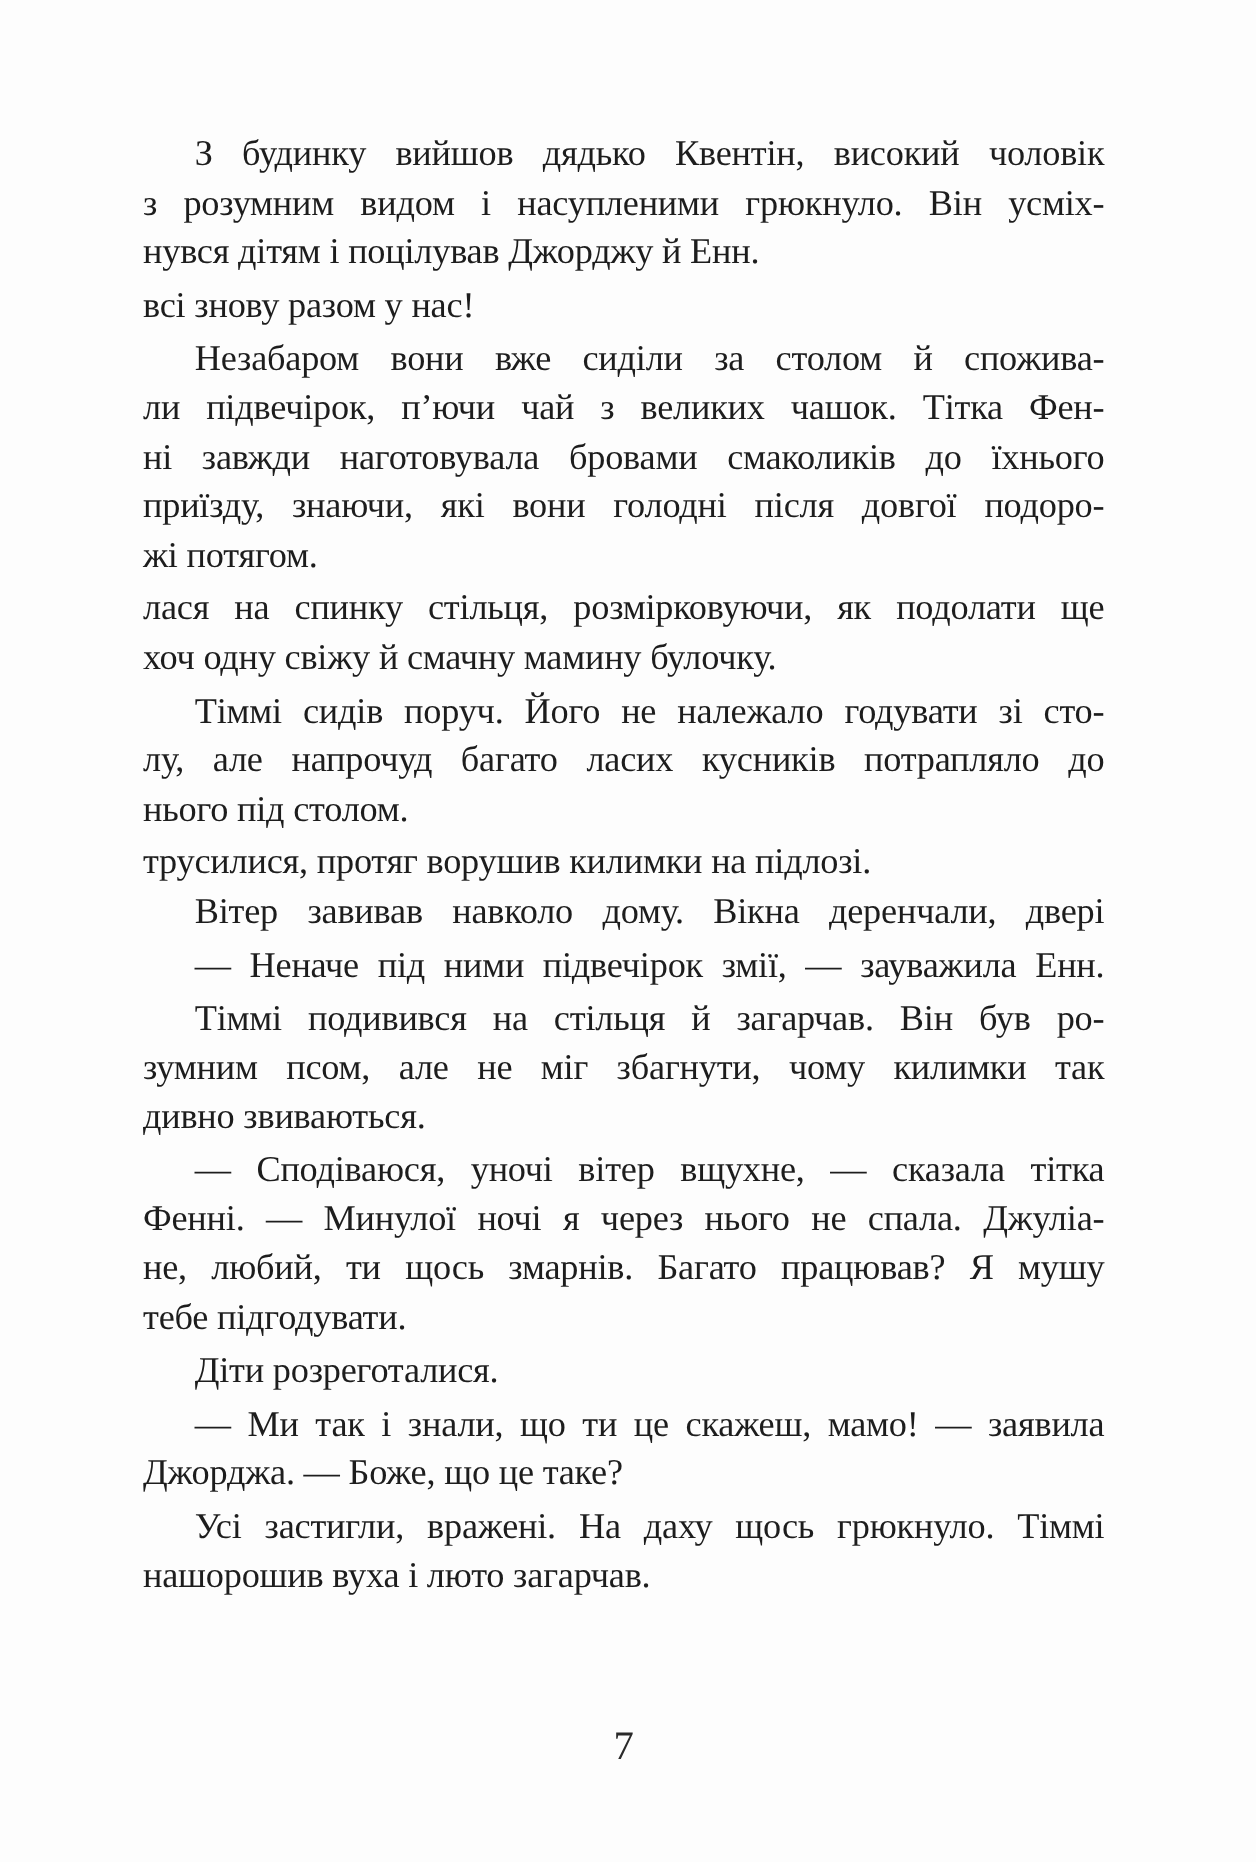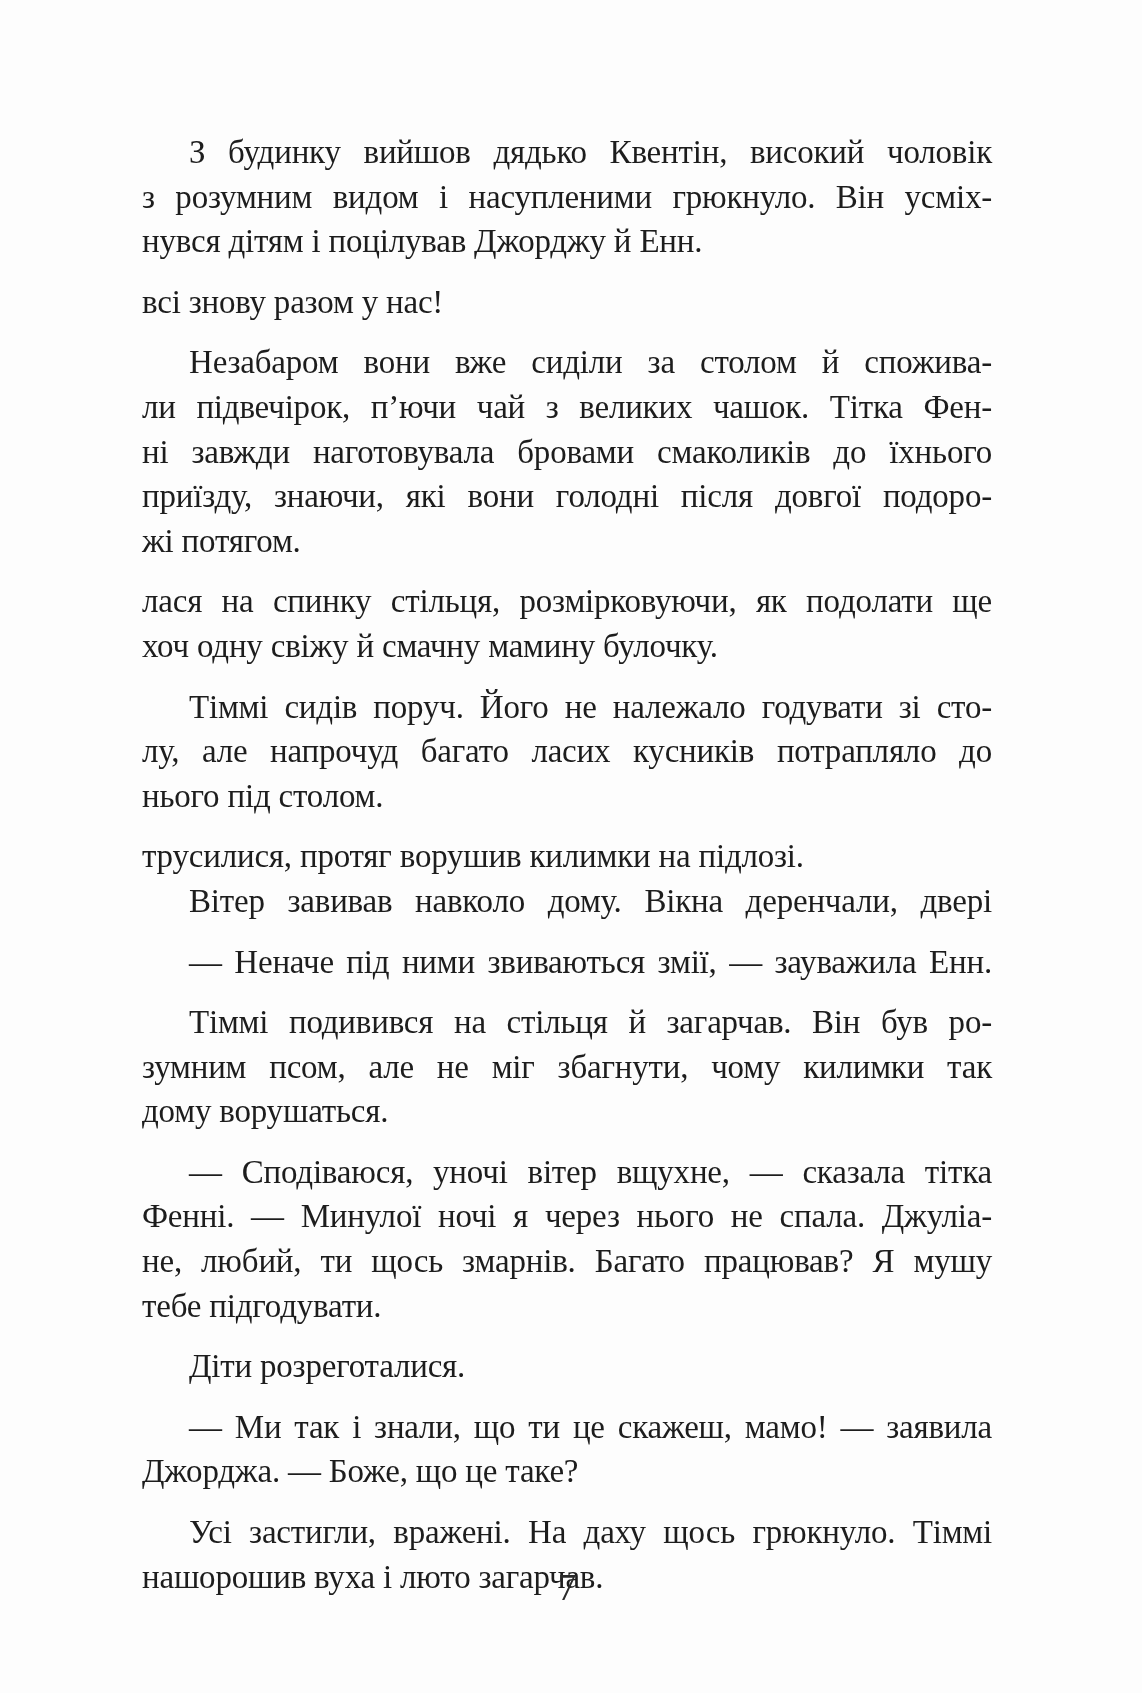--- a/index.html
+++ b/index.html
@@ -18,21 +18,21 @@
   }
   .text-block {
     position: absolute;
     left: 126px;
     top: 114px;
     width: 882px;
     font-size: 33px;
     line-height: 44.6px;
     letter-spacing: -0.2px;
   }
-  .paragraph { margin: 16px; padding: 0; }
+  .paragraph { margin: 4px; padding: 0; }
   .line {
     text-align: justify;
     white-space: normal;
   }
   .line.just {
     text-align-last: justify;
   }
   .line.first {
     text-indent: 47px;
   }
@@ -73,26 +73,26 @@
       <div class="paragraph">
         <div class="line first just">Тіммі сидів поруч. Його не належало годувати зі сто-</div>
         <div class="line just">лу, але напрочуд багато ласих кусників потрапляло до</div>
         <div class="line">нього під столом.</div>
       </div>
       <div class="paragraph">
         <div class="line">трусилися, протяг ворушив килимки на підлозі.</div>
         <div class="line first just">Вітер завивав навколо дому. Вікна деренчали, двері</div>
       </div>
       <div class="paragraph">
-        <div class="line first just">— Неначе під ними звиваються змії, — зауважила Енн.</div>
+        <div class="line first just">— Неначе під ними підвечірок змії, — зауважила Енн.</div>
       </div>
       <div class="paragraph">
         <div class="line first just">Тіммі подивився на стільця й загарчав. Він був ро-</div>
         <div class="line just">зумним псом, але не міг збагнути, чому килимки так</div>
-        <div class="line">дому ворушаться.</div>
+        <div class="line">дивно звиваються.</div>
       </div>
       <div class="paragraph">
         <div class="line first just">— Сподіваюся, уночі вітер вщухне, — сказала тітка</div>
         <div class="line just">Фенні. — Минулої ночі я через нього не спала. Джуліа-</div>
         <div class="line just">не, любий, ти щось змарнів. Багато працював? Я мушу</div>
         <div class="line">тебе підгодувати.</div>
       </div>
       <div class="paragraph">
         <div class="line first">Діти розреготалися.</div>
       </div>

